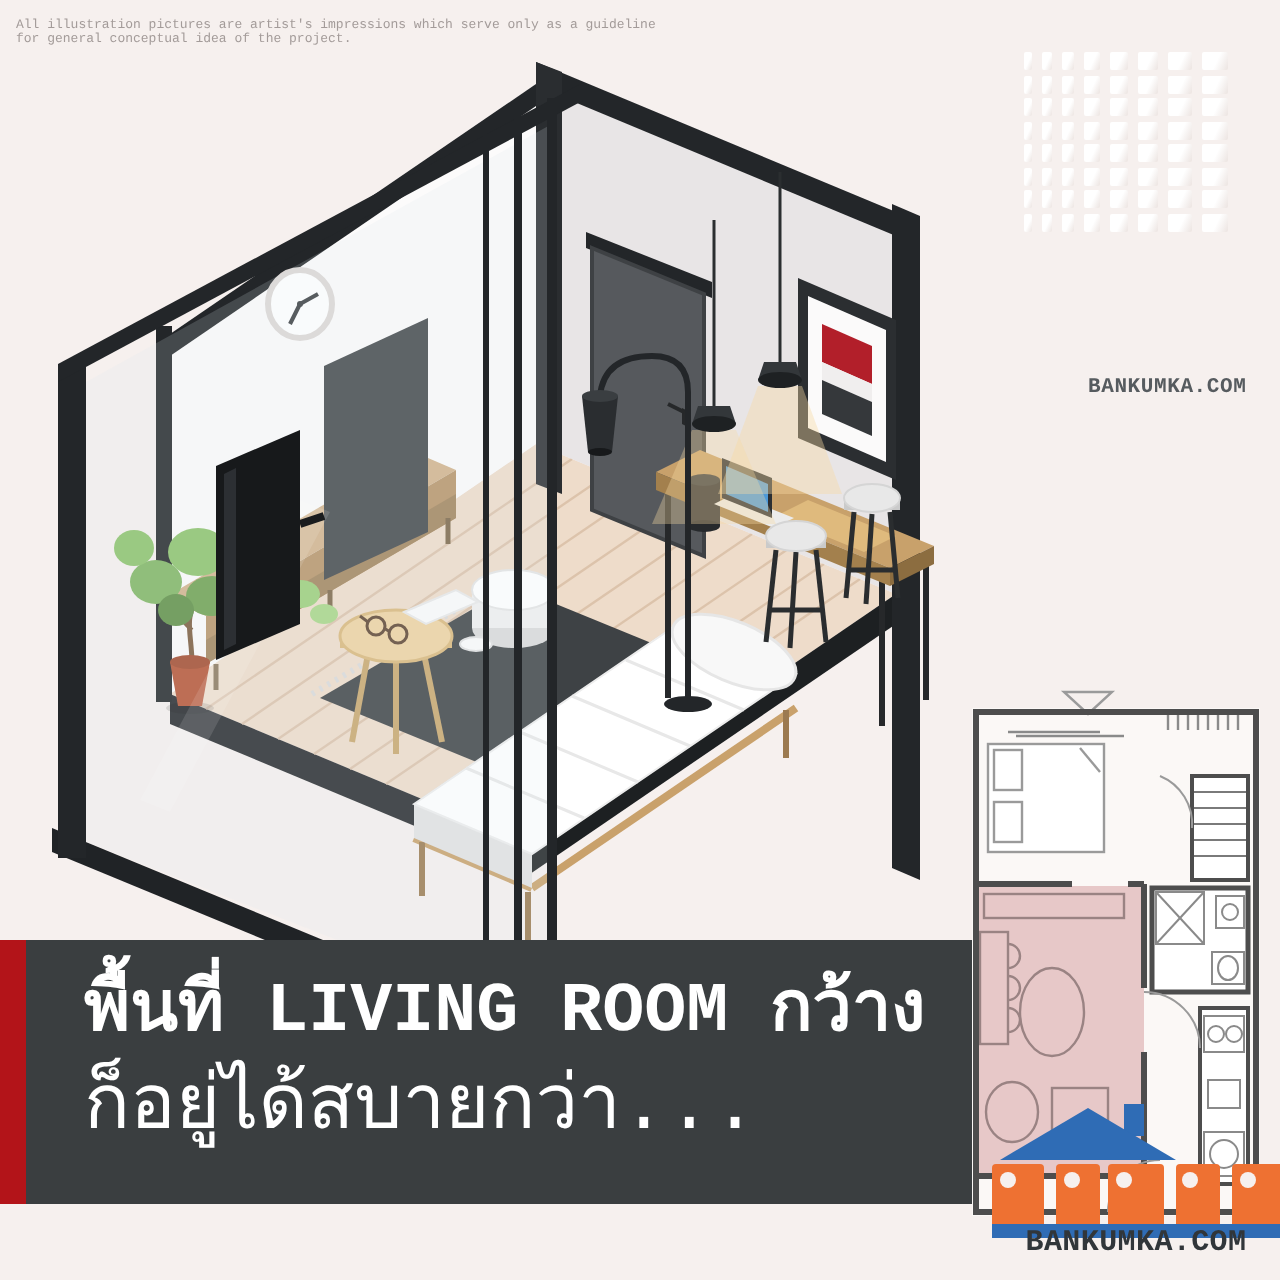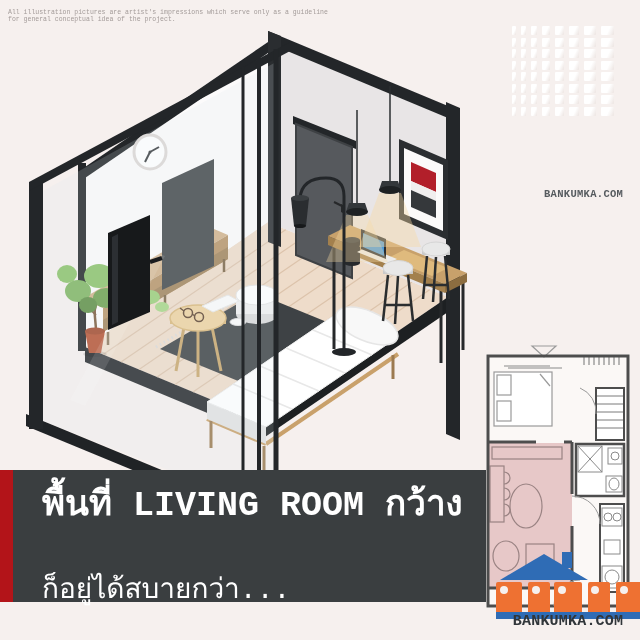--- a/index.html
+++ b/index.html
@@ -12,21 +12,21 @@
            grid-template-columns:4px 5px 6px 8px 9px 10px 12px 13px;
            grid-template-rows:repeat(8,9px);column-gap:5px;row-gap:2.5px;}
   .pattern div{background:linear-gradient(115deg,#ffffff 55%,#ece4e1);border-radius:1px;}
   
   .watermark{left:544px;top:188px;font-size:10.5px;font-weight:bold;color:#565b5f;letter-spacing:.3px;}
   
   .band{left:0;top:470px;width:487px;height:132px;background:#3a3e40;}
   .band-accent{left:0;top:470px;width:13px;height:132px;background:#b31419;}
   .band-text{left:42px;top:480px;color:#ffffff;}
   .band-line1{font-size:35px;font-weight:800;line-height:52px;white-space:nowrap;text-align:right;}
-  .band-line2{font-size:28px;font-weight:400;line-height:46px;white-space:nowrap;margin-top:36px;}
+  .band-line2{font-size:38px;font-weight:400;line-height:46px;white-space:nowrap;}
   
   .floorplan{left:484px;top:344px;}
   
   .logo-svg{left:496px;top:546px;}
   .logo-thai{left:514px;top:576px;font-size:28px;font-weight:800;color:#ee7132;white-space:nowrap;
              text-shadow:-2px 0 #fff,2px 0 #fff,0 -2px #fff,0 2px #fff,
                          -1px -1px #fff,1px 1px #fff,-1px 1px #fff,1px -1px #fff;}
   .logo-site{left:494px;top:613px;width:148px;text-align:center;font-size:15px;font-weight:800;
              color:#31363a;letter-spacing:.2px;}
   .room{left:0;top:0;}

